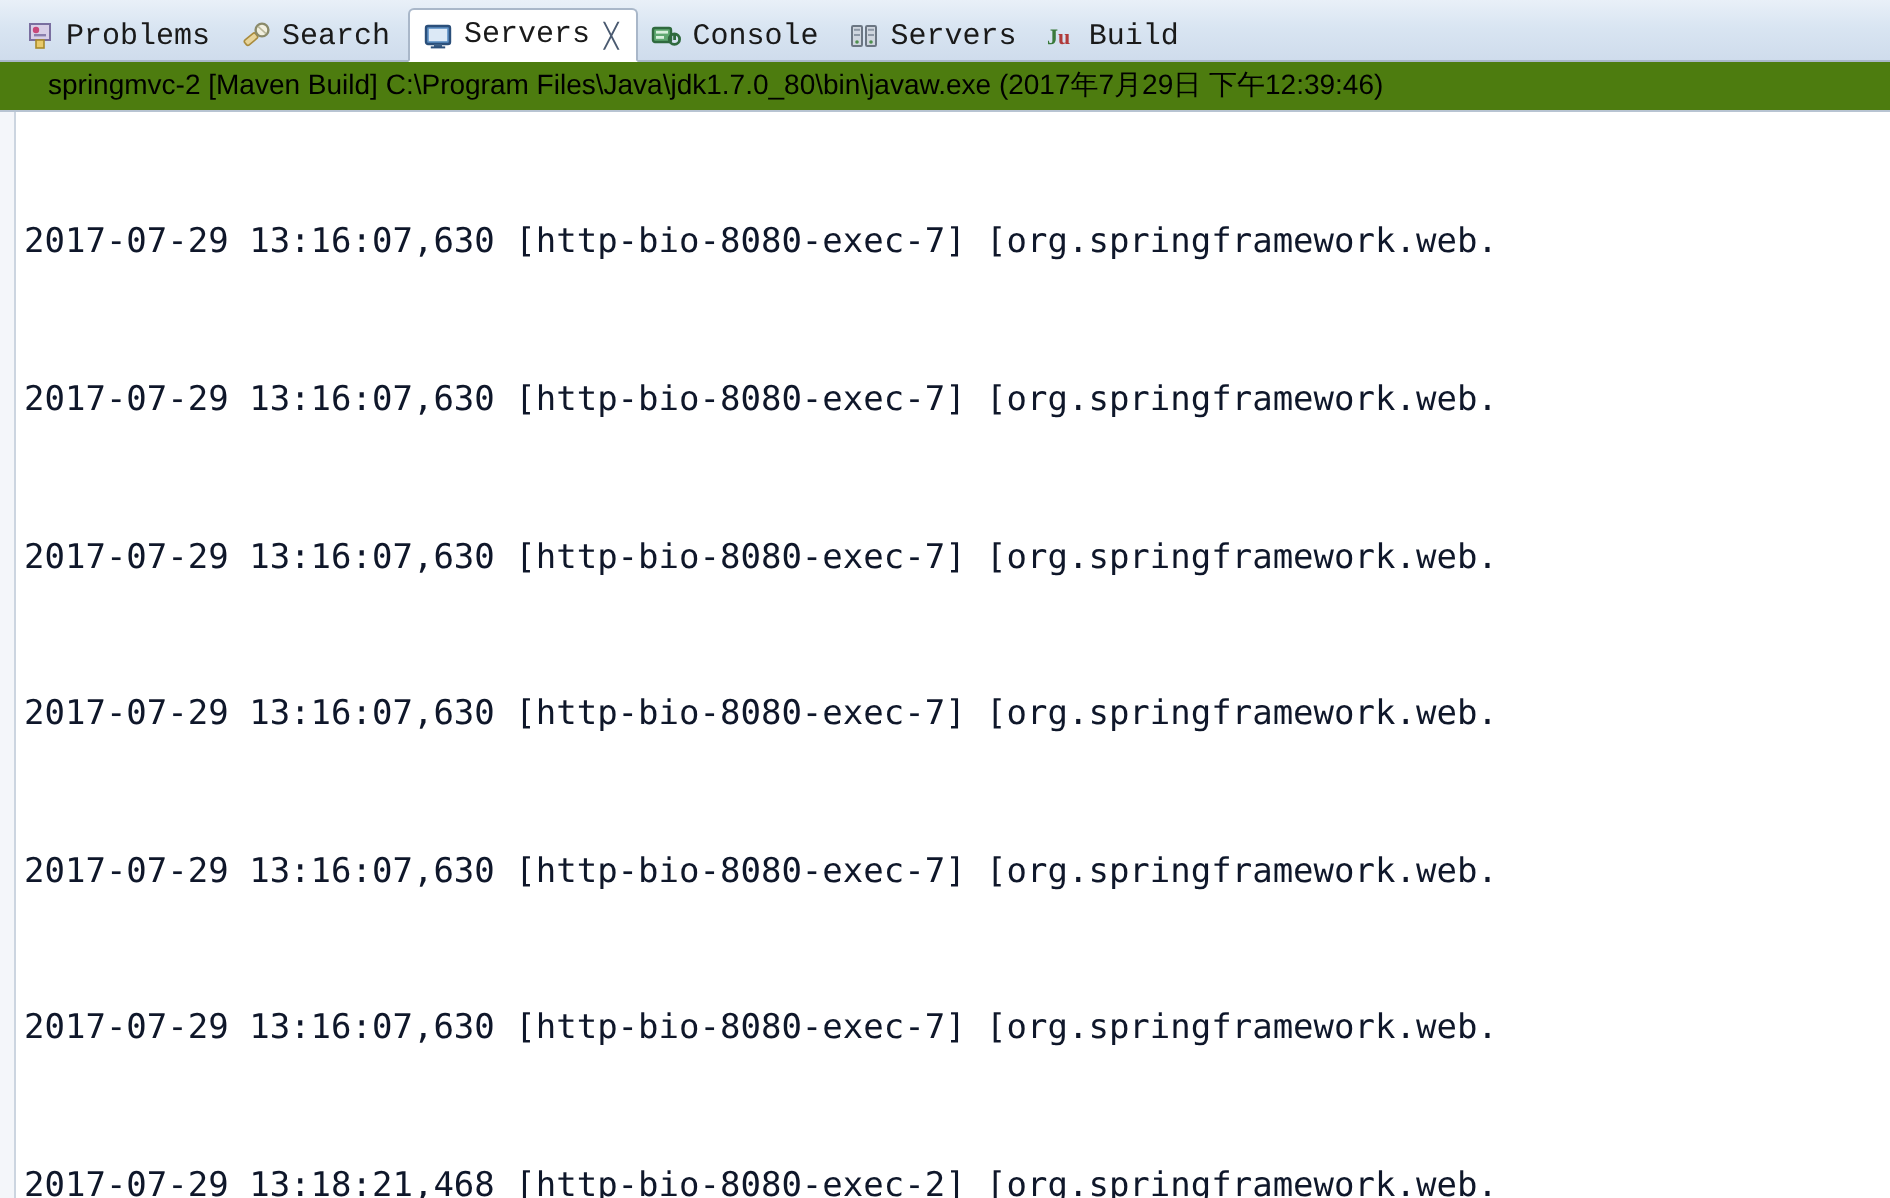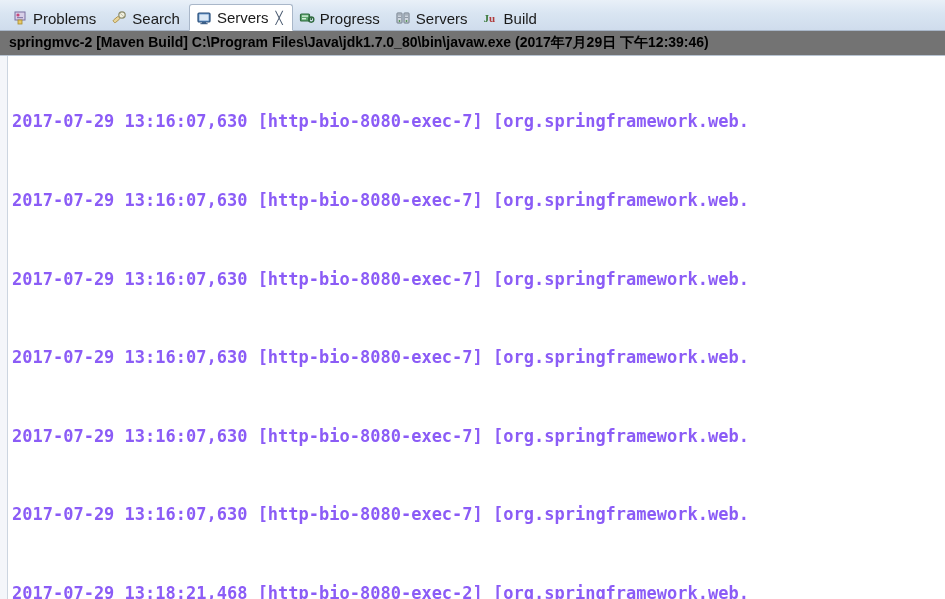--- a/index.html
+++ b/index.html
@@ -39,49 +39,48 @@
   .tab.active {
     background: #ffffff;
     border: 1px solid #a9b7c9;
     border-bottom: 1px solid #ffffff;
     border-top-left-radius: 3px;
     border-top-right-radius: 3px;
     height: 27px;
     box-sizing: border-box;
     z-index: 3;
   }
-  .tab .tab-label { margin-left: 5px; }
+  .tab .tab-label { margin-left: 5px; font-family: Liberation Mono, monospace; }
   .tab-close {
     margin-left: 7px;
     font-size: 12px;
     color: #4a5a70;
     line-height: 1;
   }
 
   
   .ticon {
     width: 16px; height: 16px;
     display: inline-block;
     position: relative;
     flex: 0 0 16px;
   }
 
   
   .titleline {
     height: 24px;
-    background: #737373;
+    background: #4d7c0f;
     font-size: 14px;
     color: #000000;
     display: flex;
     align-items: center;
-    padding-left: 9px;
+    padding-left: 24px;
     white-space: nowrap;
     overflow: hidden;
     box-sizing: border-box;
-    font-weight: bold;
   }
 
   
   .console {
     position: relative;
     height: 544px;
     background: #ffffff;
     border-top: 1px solid #b8c4d2;
     box-sizing: border-box;
     overflow: hidden;
@@ -94,23 +93,23 @@
     border-right: 1px solid #ccd5e0;
   }
   .console-text {
     position: absolute;
     left: 12px;
     top: 0;
     right: 0;
     bottom: 0;
     font-family: "DejaVu Sans Mono", "Liberation Mono", monospace;
     font-size: 17px;
-    font-weight: bold;
+    font-weight: normal;
     line-height: 26.2px;
-    color: #8b5cf6;
+    color: #0f172a;
     white-space: pre;
     overflow: hidden;
   }
   .cline { height: 26.2px; }
 </style>
 </head>
 <body>
 
 <div class="tabbar">
 
@@ -153,21 +152,21 @@
   <div class="tab">
     <span class="ticon">
       <svg width="16" height="16" viewBox="0 0 16 16">
         <rect x="1.5" y="4" width="9" height="7" rx="1" fill="#5fa870" stroke="#2f6a3e" stroke-width="1.2"></rect>
         <rect x="3" y="5.4" width="6" height="1.4" fill="#d8f0dc"></rect>
         <rect x="3" y="8" width="4" height="1.4" fill="#d8f0dc"></rect>
         <circle cx="12.2" cy="9.6" r="2.6" fill="none" stroke="#2f6a3e" stroke-width="1.4"></circle>
         <rect x="11.6" y="7.4" width="1.4" height="2.6" fill="#2f6a3e"></rect>
       </svg>
     </span>
-    <span class="tab-label">Progress</span>
+    <span class="tab-label">Console</span>
   </div>
 
   <div class="tab">
     <span class="ticon">
       <svg width="16" height="16" viewBox="0 0 16 16">
         <rect x="2" y="3" width="5" height="10" rx="0.6" fill="#cfd6df" stroke="#6b7683" stroke-width="1"></rect>
         <rect x="9" y="3" width="5" height="10" rx="0.6" fill="#cfd6df" stroke="#6b7683" stroke-width="1"></rect>
         <rect x="3" y="4.4" width="3" height="1" fill="#8d98a6"></rect>
         <rect x="10" y="4.4" width="3" height="1" fill="#8d98a6"></rect>
         <rect x="3" y="7" width="3" height="1" fill="#8d98a6"></rect>

